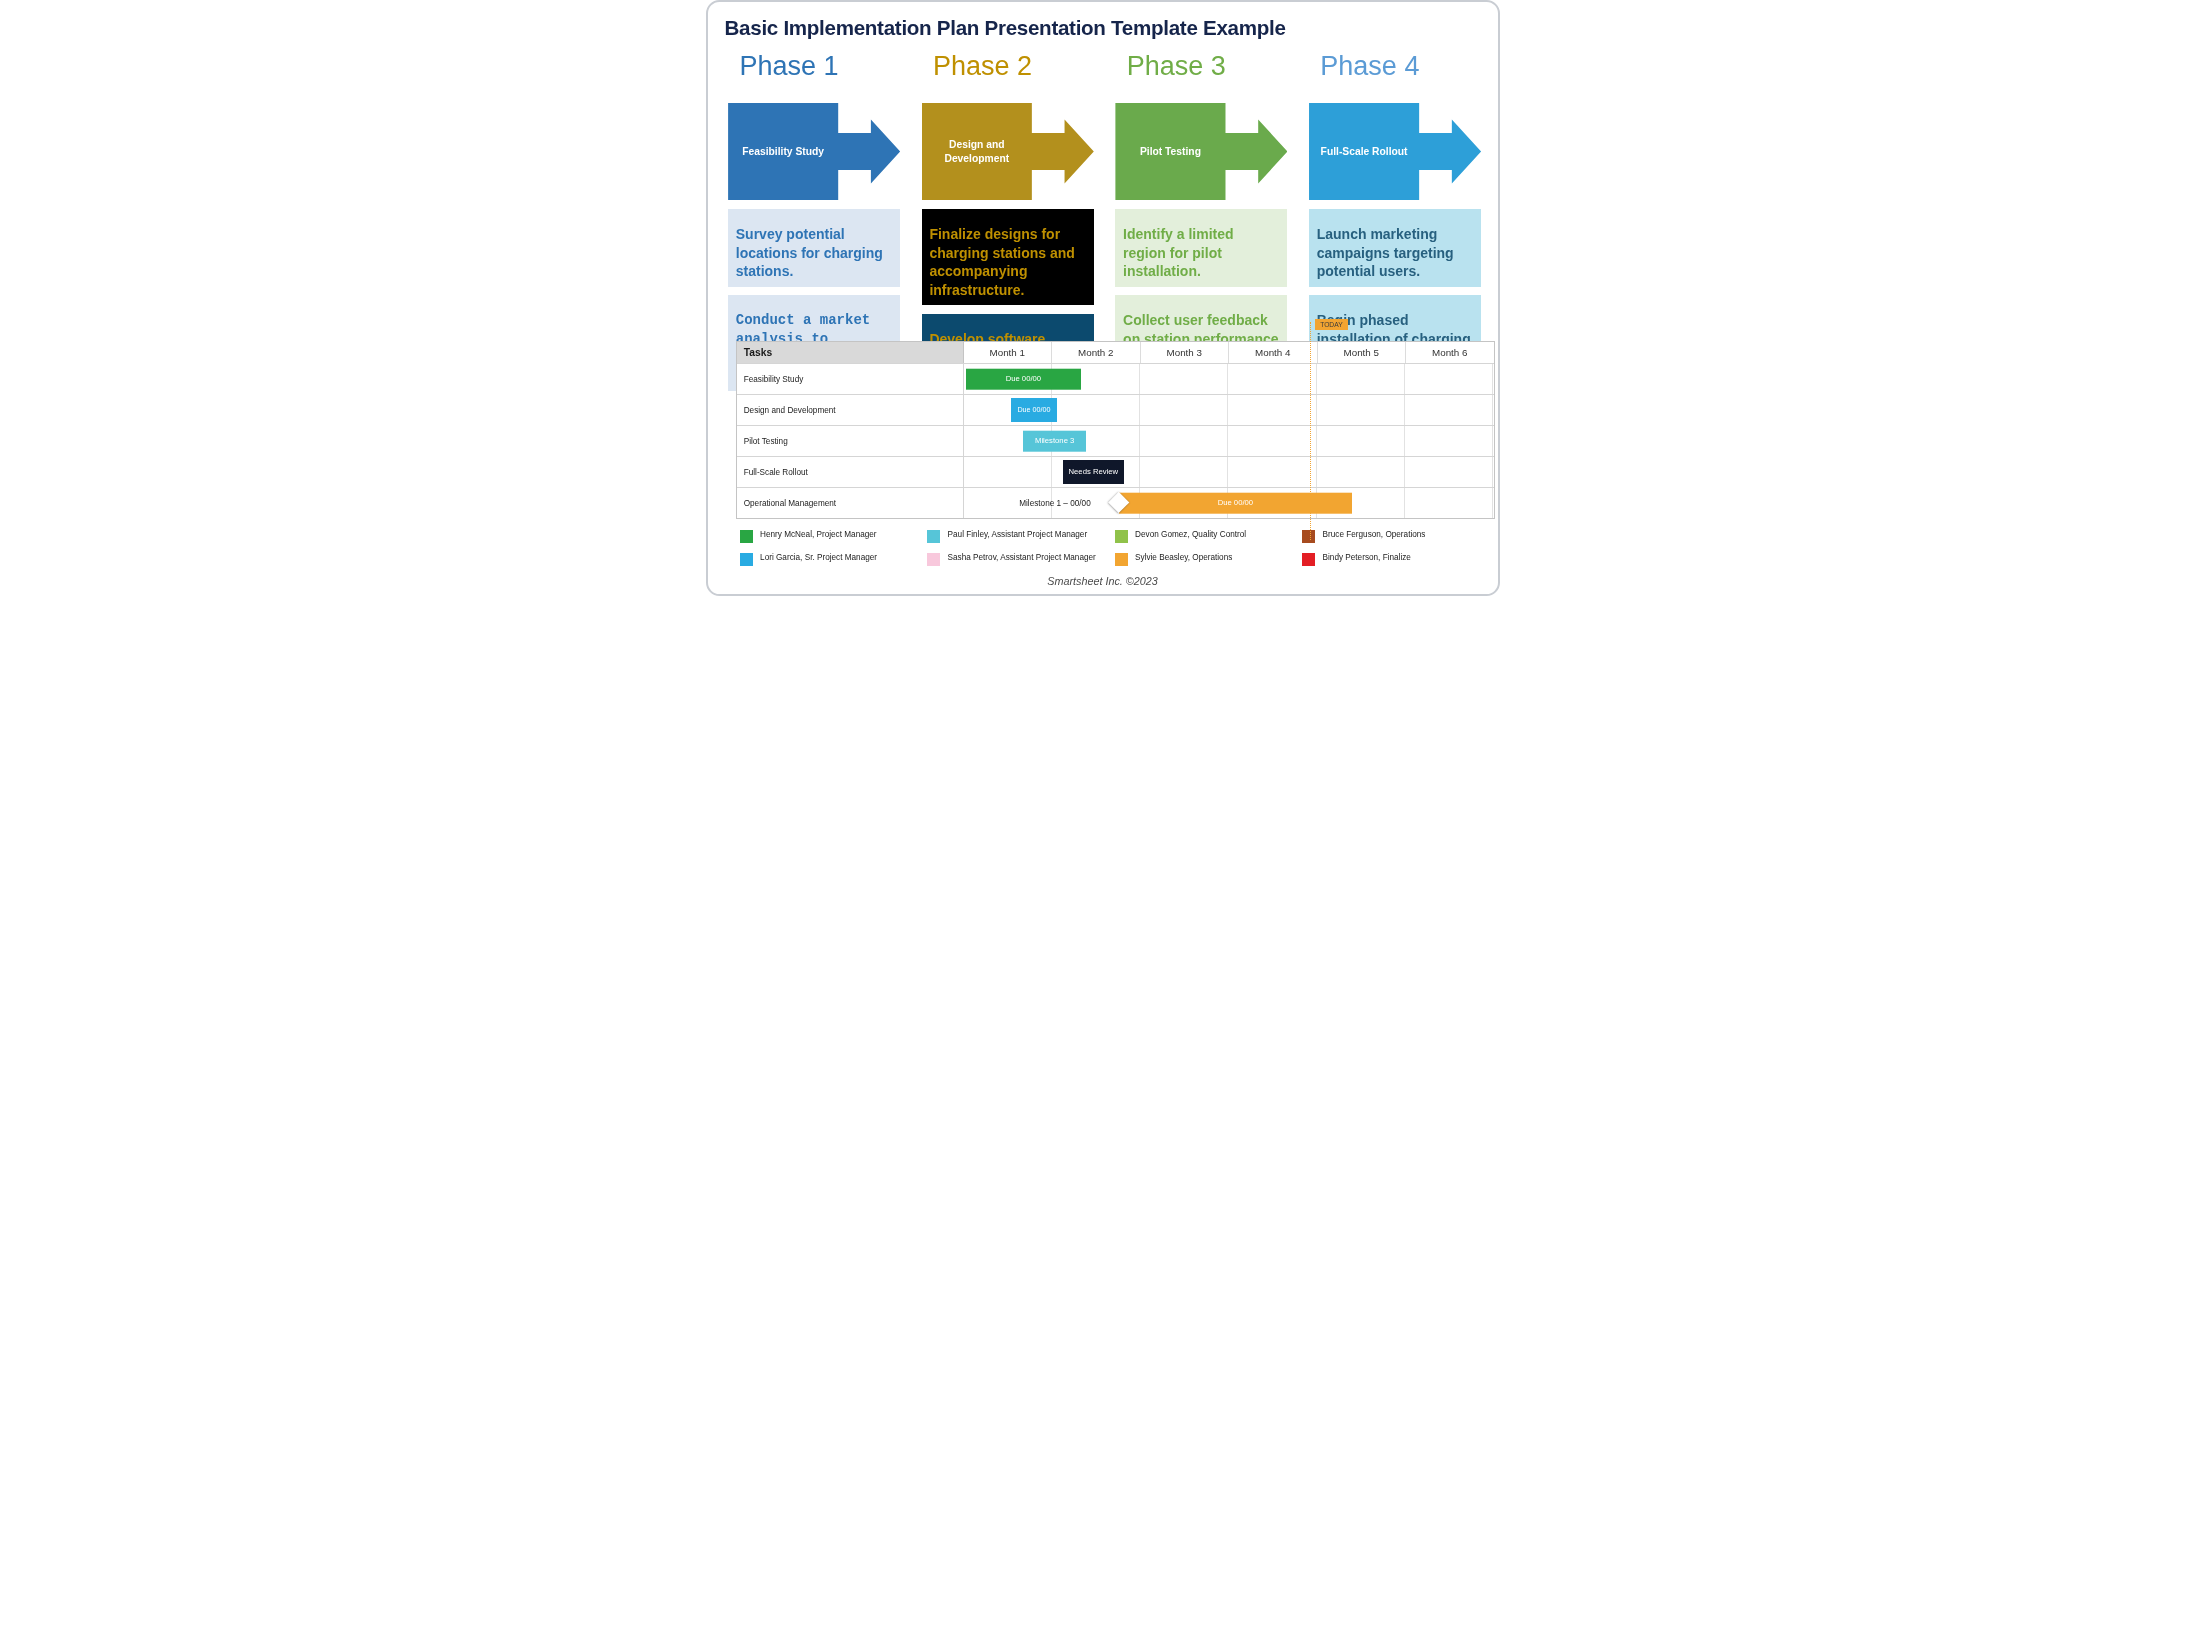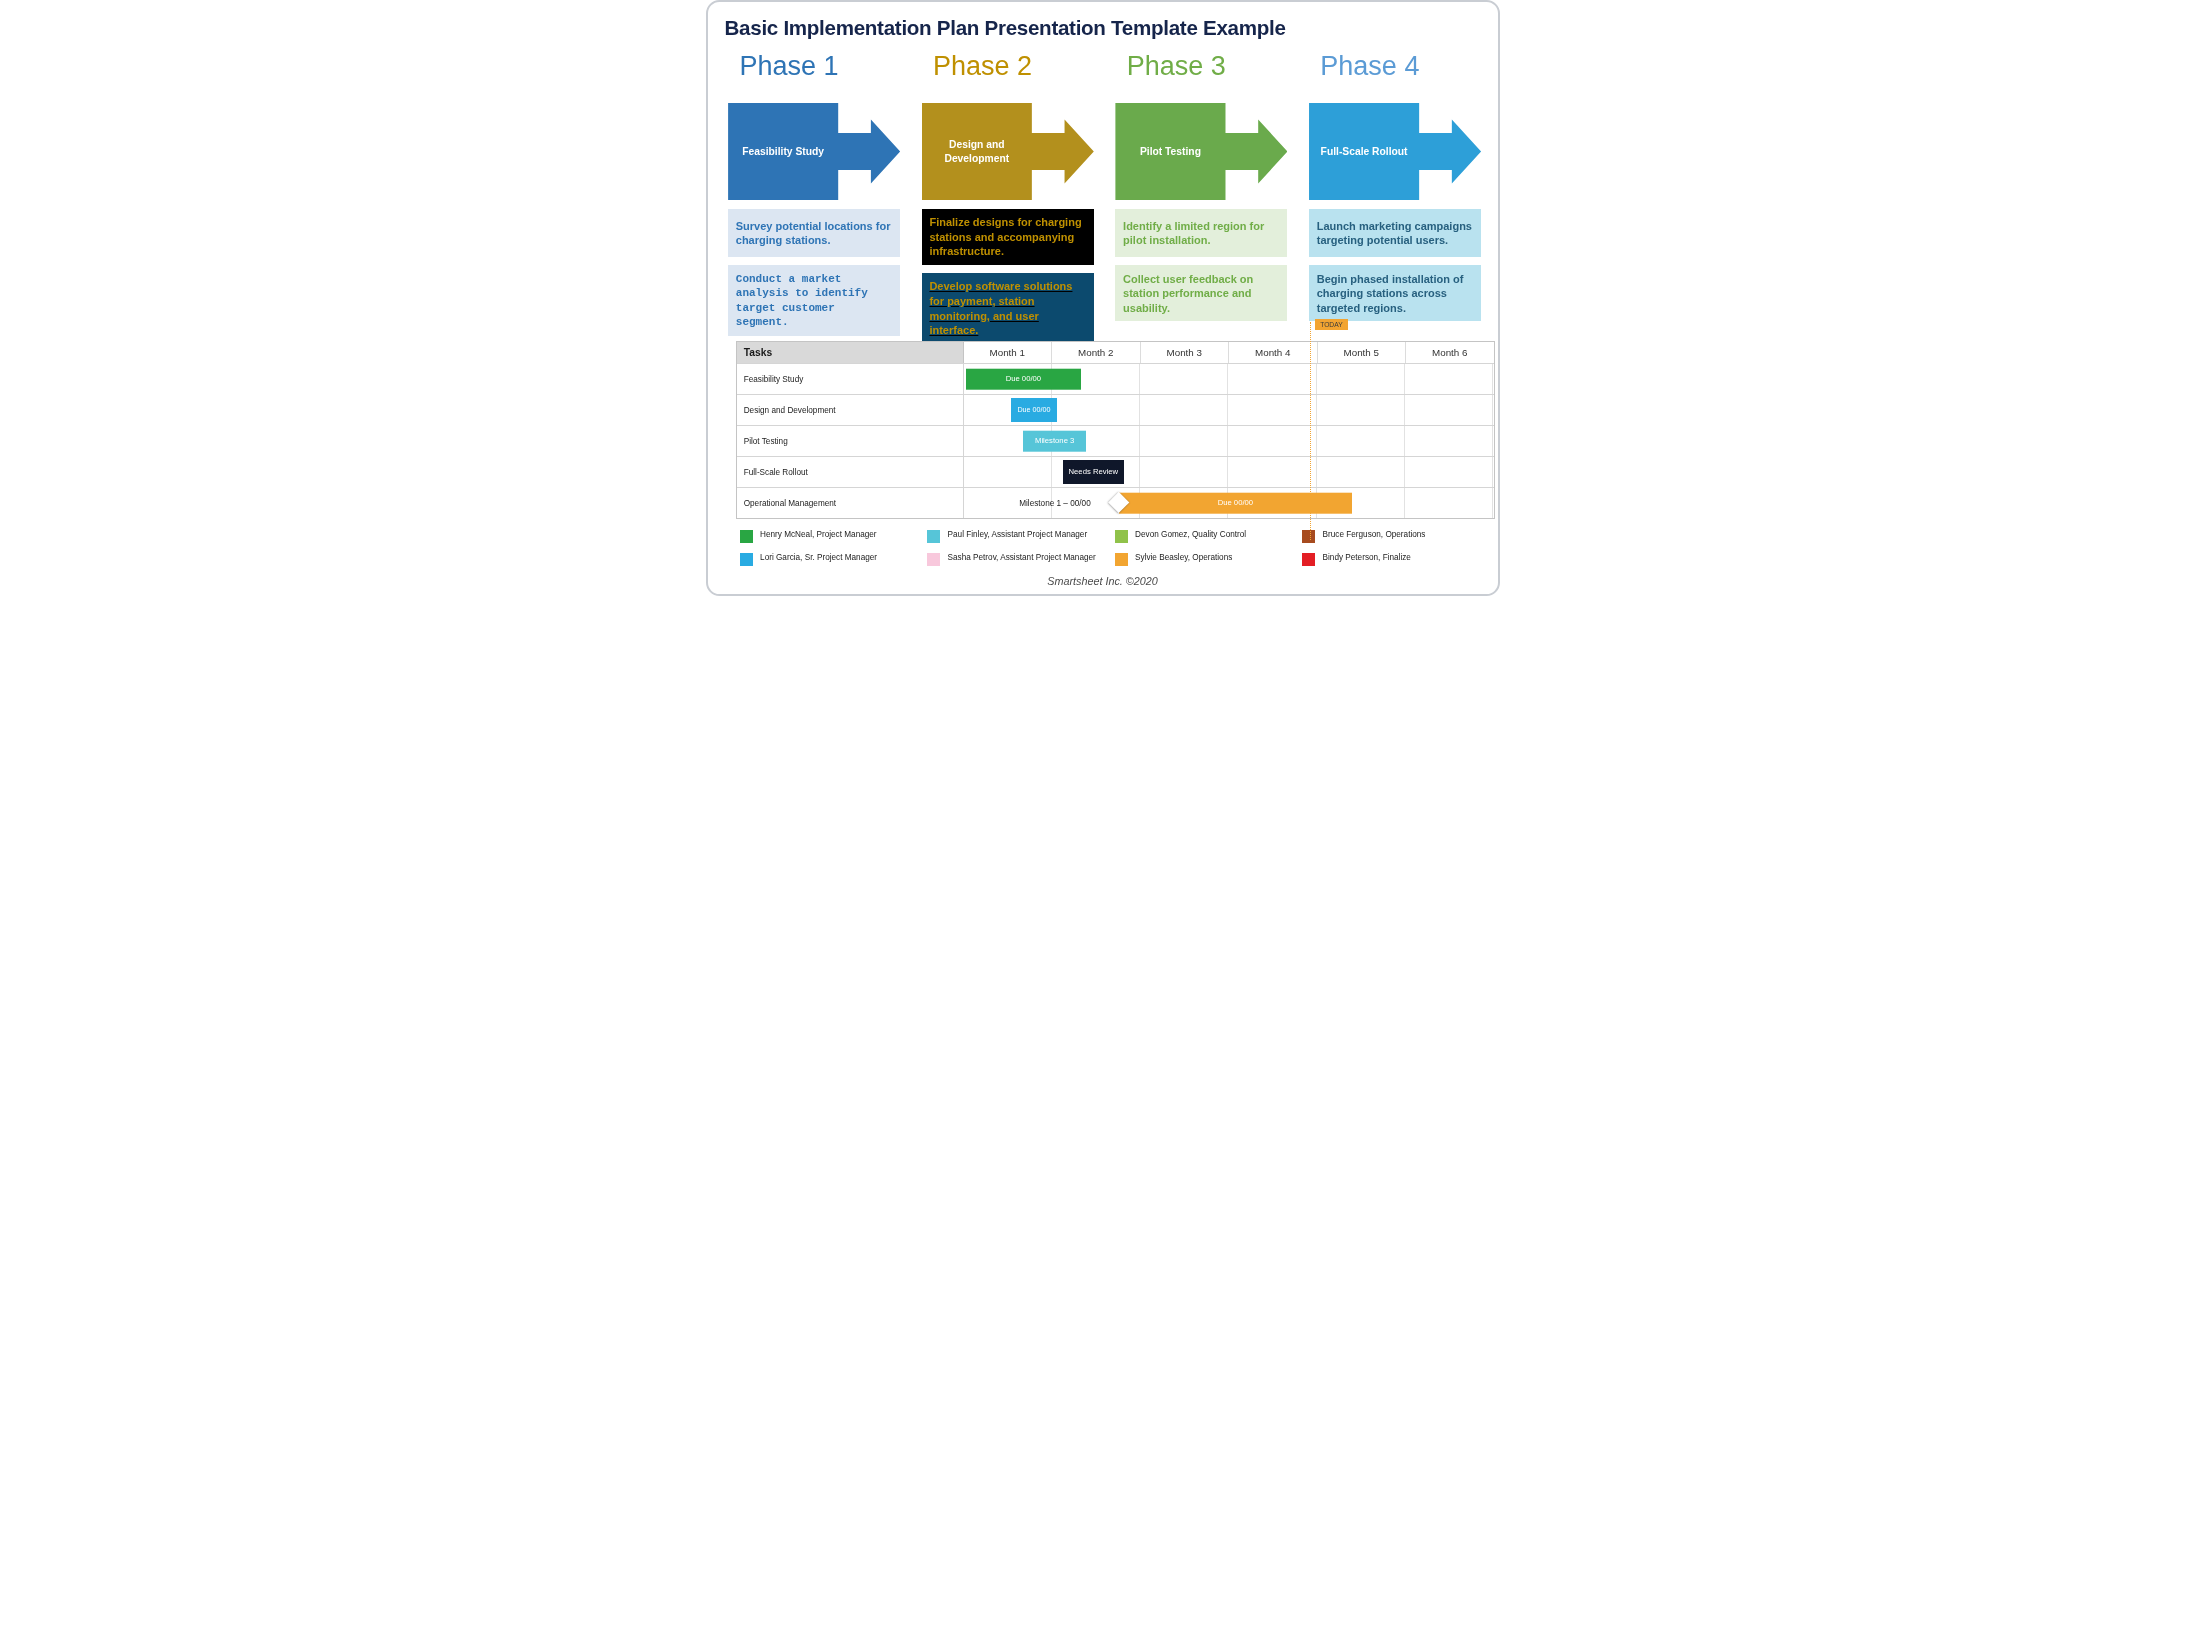--- a/index.html
+++ b/index.html
@@ -26,21 +26,21 @@
     position:relative; margin-top:21px; height:97px;
     clip-path:polygon(0% 0%, 64% 0%, 64% 31%, 83% 31%, 83% 17%, 100% 50%, 83% 83%, 83% 69%, 64% 69%, 64% 100%, 0% 100%);
   }
   .arrow-label {
     position:absolute; left:0; top:0; width:64%; height:100%;
     display:flex; align-items:center; justify-content:center; text-align:center;
     color:#ffffff; font-weight:700; font-size:10.3px; line-height:1.3; padding:0 5.1px;
   }
   .notes { margin-top:9.2px; display:flex; flex-direction:column; gap:8.2px; }
   .note { min-height:48px; padding:6.2px 7.7px; display:flex; align-items:center; }
-  .note span { font-weight:700; font-size:11px; line-height:1.32; }
+  .note span { font-weight:700; font-size:14px; line-height:1.32;margin-top:10px; }
 
   
   .today-line { position:absolute; left:602px; top:320px; height:218px; border-left:1.5px dotted #f2a431; z-index:1; }
   .today-badge { position:absolute; left:607px; top:317px; padding:2.1px 5.7px; font-size:6.7px; color:#3a3a3a; z-index:4; }
 
   
   .gantt { position:absolute; left:28px; top:339px; width:759px; border:0.5px solid #c4c4c4; background:#fff; }
   .g-header { display:flex; height:21px; }
   .g-tasks-h {
     width:227px; flex:0 0 227px; background:#d9d9d9; font-weight:700; font-size:10.3px; color:#1a1a1a;
@@ -267,16 +267,16 @@
     <div class="legend-item">
       <div class="legend-swatch" style="background: rgb(242, 165, 49);"></div>
       <span class="legend-label">Sylvie Beasley, Operations</span>
     </div>
     <div class="legend-item">
       <div class="legend-swatch" style="background: rgb(227, 30, 36);"></div>
       <span class="legend-label">Bindy Peterson, Finalize</span>
     </div>
   </div>
 
-  <div class="footer">Smartsheet Inc. ©2020</div>
+  <div class="footer">Smartsheet Inc. ©2023</div>
 
 </div>
 
 
 </body></html>

